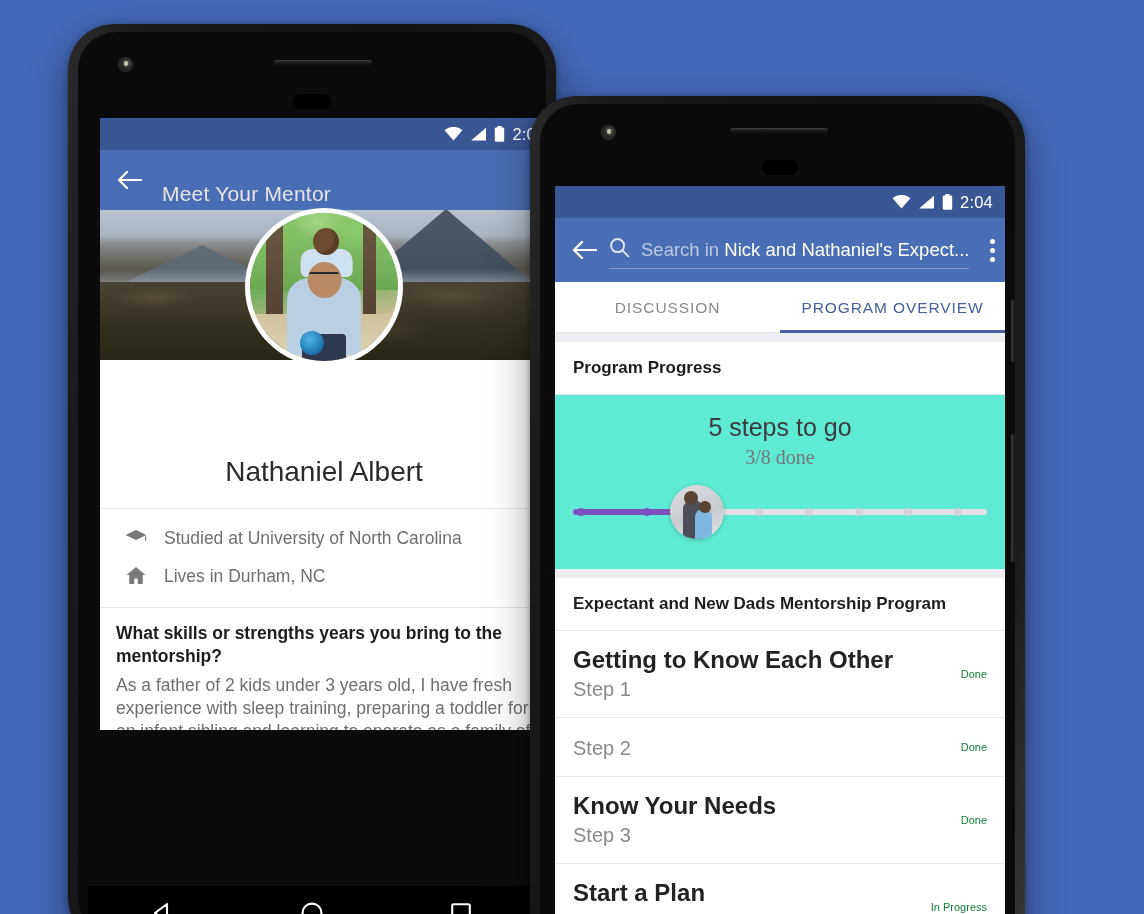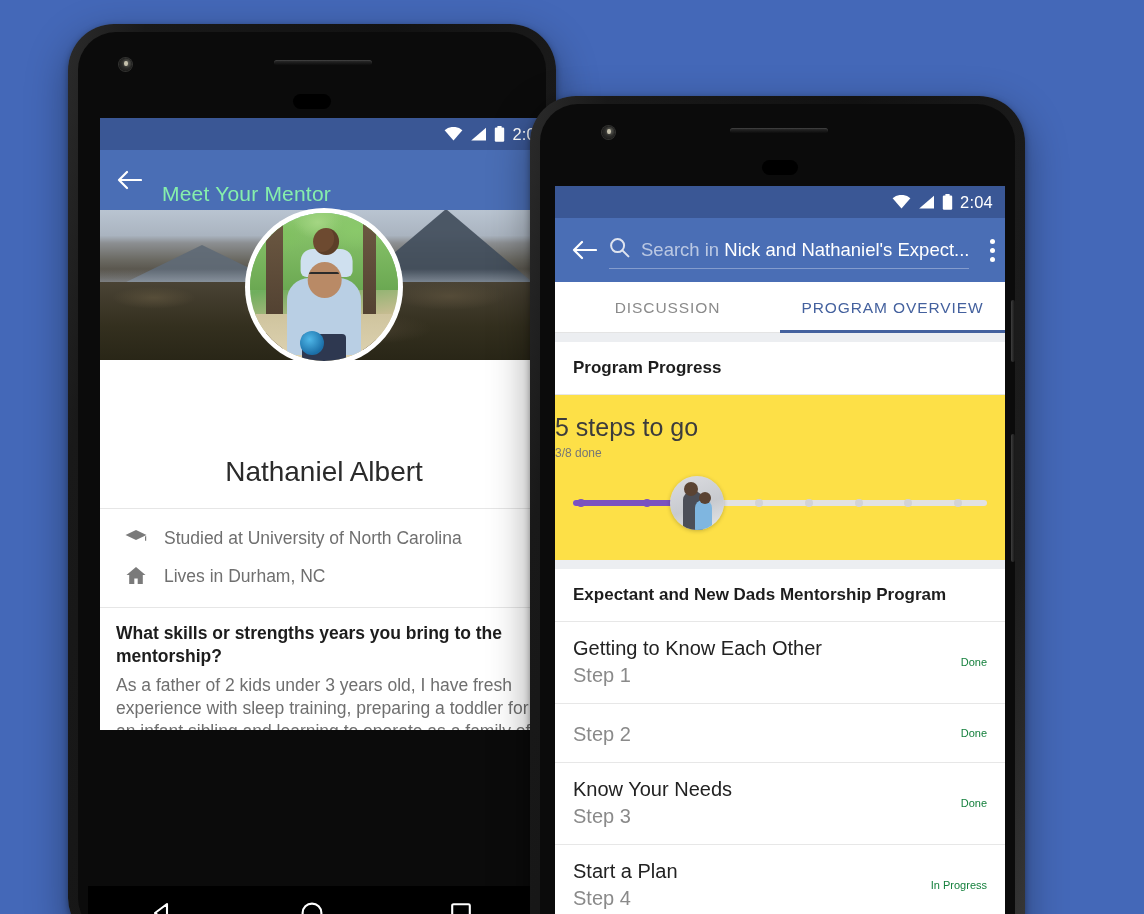--- a/index.html
+++ b/index.html
@@ -54,21 +54,21 @@
     padding-right: 12px; gap: 7px;
   }
   .sb-time { color: #fff; font-size: 16.5px; letter-spacing: .2px; }
   .ico-wifi { width: 19px; height: 14px; position: relative; }
   .ico-wifi svg, .ico-sig svg, .ico-bat svg { display: block; }
 
   .appbar {
     background: #4a6eb5; display: flex; align-items: center;
     height: 60px; padding: 0 16px; gap: 20px;
   }
-  .appbar-title { color: #86efac; font-size: 21px; letter-spacing: .2px; margin-top: 28px; }
+  .appbar-title { color: #e5e5e5; font-size: 21px; letter-spacing: .2px; margin-top: 28px; }
   .back-arrow { width: 26px; height: 22px; flex: none; }
 
   
   .cover {
     height: 150px; position: relative; overflow: hidden;
     background:
       linear-gradient(180deg, #b9c4d1 0%, #aab4c0 17%, #8c8f92 22%, #6b6a63 33%, #4a443a 46%, #3b342b 60%, #2f2a22 100%);
   }
   .cover .mtn {
     position: absolute; bottom: 49%; width: 0; height: 0; border-style: solid;
@@ -179,23 +179,23 @@
   .kebab i { width: 5px; height: 5px; border-radius: 50%; background: #fff; display: block; }
 
   .tabs { display: flex; background: #fff; border-bottom: 1px solid #e4e4e4; }
   .tab { flex: 1; text-align: center; padding: 17px 0 15px; font-size: 15.5px; letter-spacing: .9px; color: #8a8a8a; position: relative; }
   .tab.active { color: #44619e; }
   .tab.active::after { content:""; position:absolute; left:0; right:0; bottom:-1px; height: 3px; background: #44619e; }
 
   .sec-gap { height: 9px; background: #eceef1; }
   .sec-head { padding: 16px 18px; font-size: 17px; font-weight: 700; color: #1d1d1d; border-bottom: 1px solid #e7e7e7; }
 
-  .progress-card { background: #fde047; padding: 18px 0 30px; }
+  .progress-card { background: #5eead4; padding: 18px 0 30px; text-align: center; }
   .prog-title { font-size: 25px; color: #3c3c3c; font-weight: 400; }
-  .prog-sub { font-size: 12px; color: #767676; margin-top: 4px; }
+  .prog-sub { font-size: 20px; color: #767676; margin-top: 4px; font-family: Liberation Serif, serif; }
 
   .slider { position: relative; height: 54px; margin: 16px 18px 0; }
   .track { position: absolute; left: 0; right: 0; top: 24px; height: 6px; border-radius: 3px; background: #e2e2e4; }
   .track-fill { position: absolute; left: 0; top: 24px; height: 6px; border-radius: 3px; background: #7b52bf; }
   .dot { position: absolute; top: 23px; width: 8px; height: 8px; border-radius: 50%; }
   .dot.done { background: #7b52bf; }
   .dot.todo { background: #d3d3d6; }
   .thumb {
     position: absolute; top: 0; width: 54px; height: 54px; border-radius: 50%;
     overflow: hidden; transform: translateX(-50%);
@@ -204,21 +204,21 @@
   }
   .thumb .p-adult { position:absolute; left: 24%; bottom: 0; width: 20px; height: 72%; border-radius: 9px 9px 0 0; background:#4c4f58; }
   .thumb .p-adult-h { position:absolute; left: 26%; top: 12%; width: 14px; height: 14px; border-radius:50%; background:#5a4333; }
   .thumb .p-kid { position:absolute; right: 22%; bottom: 0; width: 17px; height: 56%; border-radius: 8px 8px 0 0; background:#7fb6e0; }
   .thumb .p-kid-h { position:absolute; right: 24%; top: 30%; width: 12px; height: 12px; border-radius:50%; background:#5a4333; }
 
   .step-row {
     display: flex; align-items: center; justify-content: space-between;
     padding: 15px 18px 16px; border-bottom: 1px solid #e7e7e7; background: #fff; gap: 12px;
   }
-  .step-title { font-size: 20px; color: #222; font-weight: 400; }
+  .step-title { font-size: 24px; color: #222; font-weight: 700; }
   .step-sub { font-size: 20px; color: #8a8a8a; margin-top: 4px; }
   .step-status { font-size: 11px; color: #15803d; white-space: nowrap; flex: none; }
 </style>
 </head>
 <body style="background: rgb(68, 104, 184);">
 
 <div class="stage" style="background: rgb(68, 104, 184);">
 
   <div class="phone" style="left:68px; top:24px; width:488px; height:920px;">
     <div class="phone-inner" style="left:10px; top:8px; width:468px; height:904px; border-radius:38px;">

